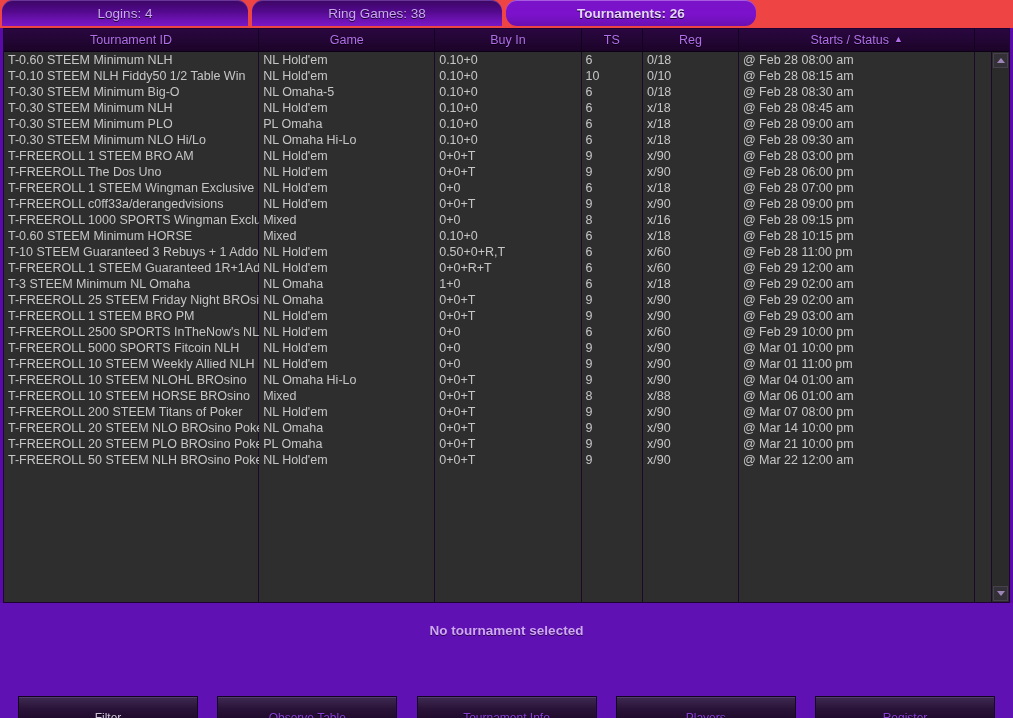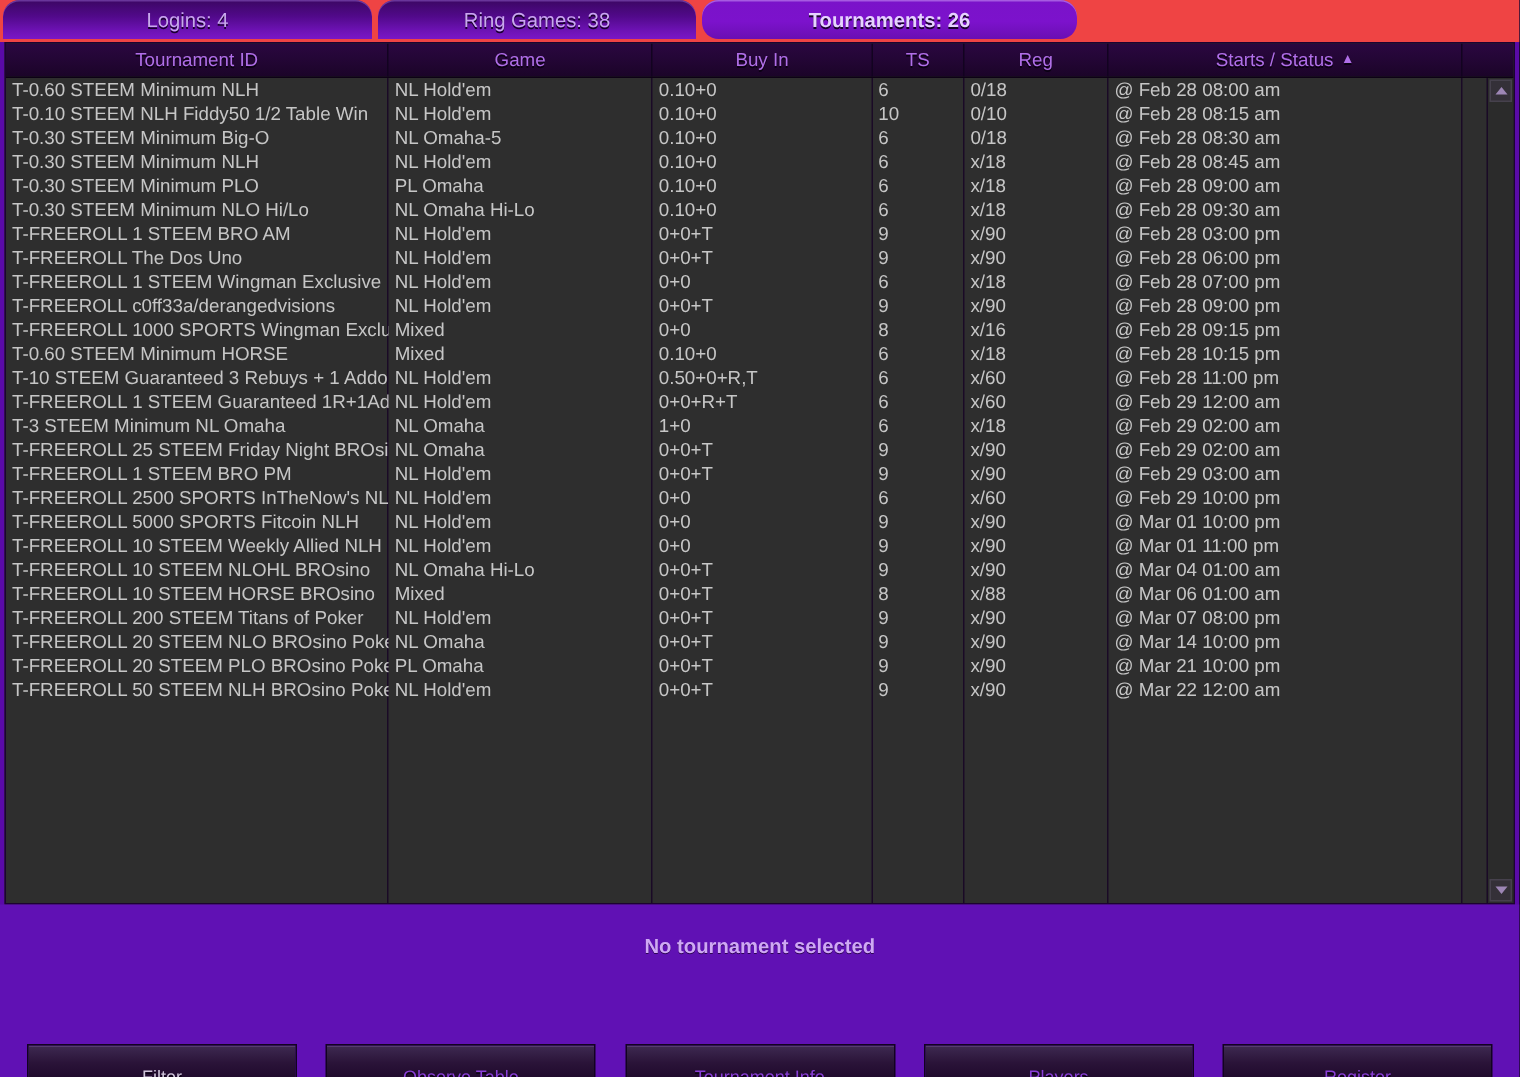--- a/index.html
+++ b/index.html
@@ -46,21 +46,21 @@
     display: flex;
     align-items: center;
     justify-content: center;
     text-shadow: 0 1px 0 #18022b;
     box-shadow: inset 0 1px 0 rgba(190,140,255,0.35);
     cursor: pointer;
     overflow: hidden;
     white-space: nowrap;
   }
   .tab.w1 { width: 246px; }
-  .tab.w2 { width: 212px; }
+  .tab.w2 { width: 250px; }
   .tab.w3 { width: 250px; }
   .tab.w4 { width: 251px; margin-right: 0; }
   .tab.active {
     background: linear-gradient(to bottom, #7a13c9 0%, #7c12cc 55%, #6a0fb2 100%);
     color: #e6d2ff;
     font-weight: bold;
     font-size: 13.5px;
     box-shadow: inset 0 1px 0 rgba(220,180,255,0.45);
     border-radius: 11px;
   }

